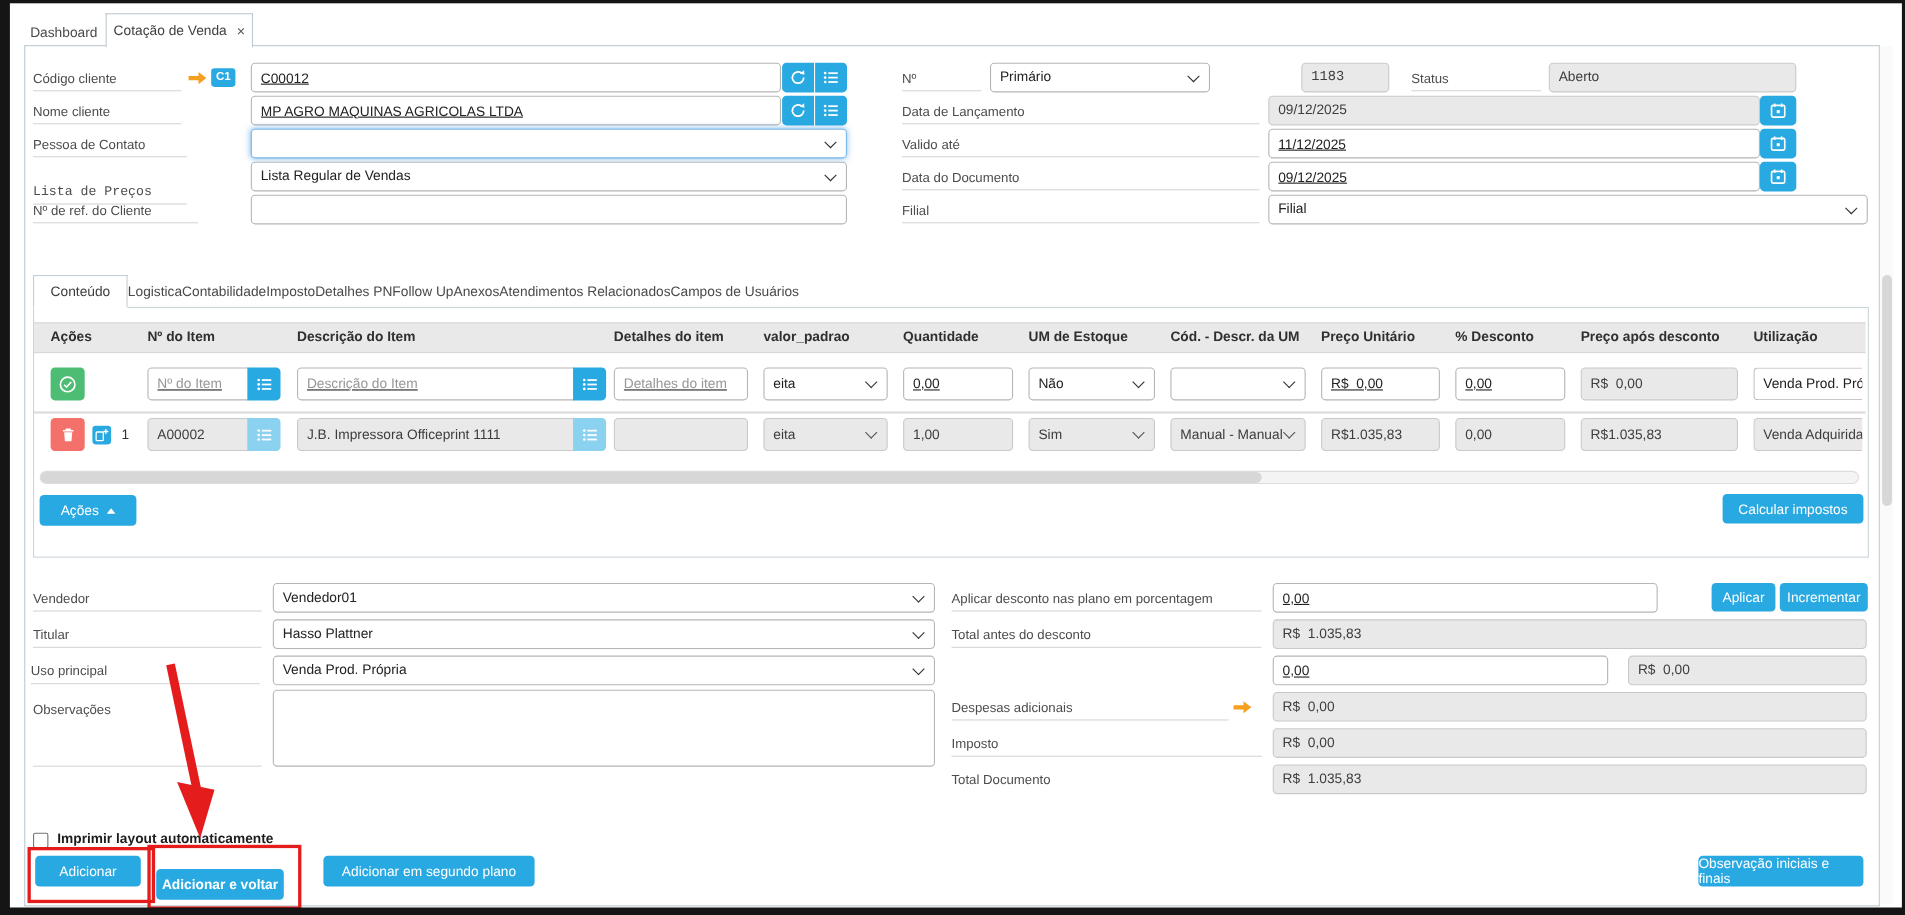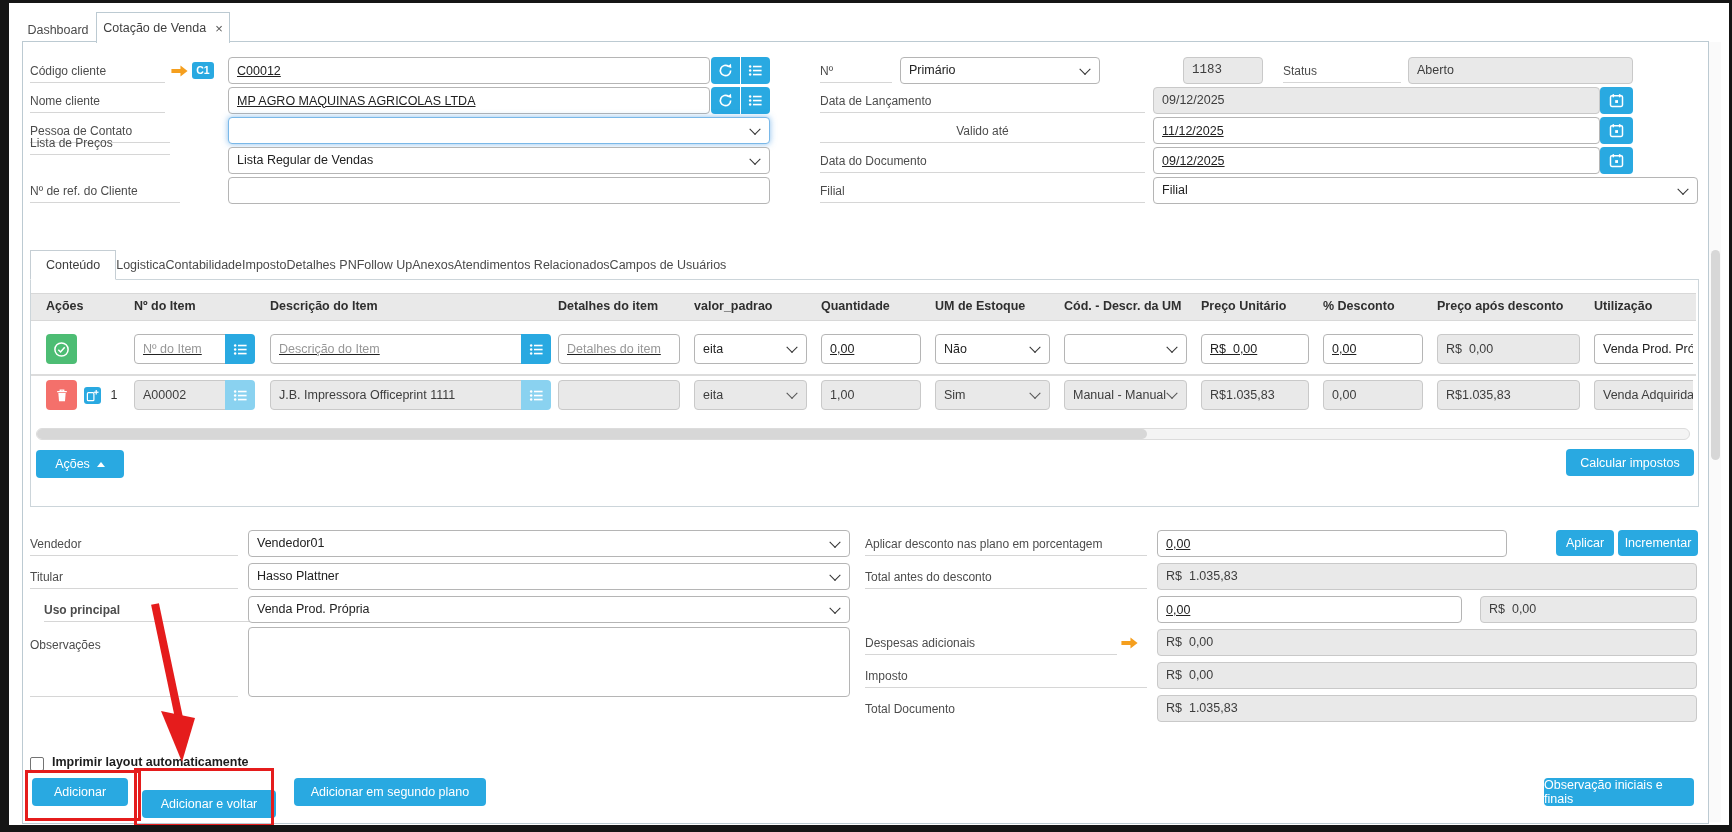--- a/index.html
+++ b/index.html
@@ -98,21 +98,21 @@
         <rect x="5.3" y="11.5" width="9.2" height="1.7" fill="#fff"></rect>
       </svg>
   </div>
 
   <div class="lbl" style="left:30px;top:121px;width:140px;">Pessoa de Contato</div>
   <div class="f sel focus" style="left:228px;top:117px;width:542px;">
     <span></span>
     <span class="chev"></span>
   </div>
 
-  <div class="lbl" style="left:30px;top:133px;width:140px;">Lista de Preços</div>
+  <div class="lbl" style="left:30px;top:164px;width:140px;font-family:Liberation Mono, monospace;">Lista de Preços</div>
   <div class="f sel" style="left:228px;top:147px;width:542px;">
     <span>Lista Regular de Vendas</span>
     <span class="chev"></span>
   </div>
 
   <div class="lbl" style="left:30px;top:181px;width:150px;">Nº de ref. do Cliente</div>
   <input class="f" style="left: 228px; top: 177px; width: 542px;" value="">
 
   <div class="lbl" style="left:820px;top:61px;width:72px;">Nº</div>
   <div class="f sel" style="left:900px;top:57px;width:200px;">
@@ -127,21 +127,21 @@
   <div class="f ro" style="left:1153px;top:87px;width:447px;">09/12/2025</div>
   <div class="tbtn" style="left:1600px;top:87px;width:33px;height:27px;">
     <svg width="15" height="15" viewBox="0 0 16 16">
         <rect x="1.6" y="3" width="12.8" height="11.4" rx="1.5" fill="none" stroke="#fff" stroke-width="1.6"></rect>
         <line x1="4.6" y1="1.2" x2="4.6" y2="4.6" stroke="#fff" stroke-width="1.6"></line>
         <line x1="11.4" y1="1.2" x2="11.4" y2="4.6" stroke="#fff" stroke-width="1.6"></line>
         <rect x="6.6" y="7.6" width="3" height="3" fill="#fff"></rect>
       </svg>
   </div>
 
-  <div class="lbl" style="left:820px;top:121px;width:325px;text-align:center;">Valido até</div>
+  <div class="lbl" style="left:820px;top:121px;width:325px;">Valido até</div>
   <input class="f" style="left: 1153px; top: 117px; width: 447px;" value="11/12/2025">
   <div class="tbtn" style="left:1600px;top:117px;width:33px;height:27px;">
     <svg width="15" height="15" viewBox="0 0 16 16">
         <rect x="1.6" y="3" width="12.8" height="11.4" rx="1.5" fill="none" stroke="#fff" stroke-width="1.6"></rect>
         <line x1="4.6" y1="1.2" x2="4.6" y2="4.6" stroke="#fff" stroke-width="1.6"></line>
         <line x1="11.4" y1="1.2" x2="11.4" y2="4.6" stroke="#fff" stroke-width="1.6"></line>
         <rect x="6.6" y="7.6" width="3" height="3" fill="#fff"></rect>
       </svg>
   </div>
 
@@ -304,21 +304,21 @@
   </div>
 
   <div class="lbl" style="left:30px;top:534px;width:208px;">Vendedor</div>
   <div class="f sel" style="left:248px;top:530px;width:602px;">
     <span>Vendedor01</span><span class="chev"></span>
   </div>
   <div class="lbl" style="left:30px;top:567px;width:208px;">Titular</div>
   <div class="f sel" style="left:248px;top:563px;width:602px;">
     <span>Hasso Plattner</span><span class="chev"></span>
   </div>
-  <div class="lbl" style="left:44px;top:600px;width:208px;font-weight:bold;">Uso principal</div>
+  <div class="lbl" style="left:28px;top:600px;width:208px;">Uso principal</div>
   <div class="f sel" style="left:248px;top:596px;width:602px;">
     <span>Venda Prod. Própria</span><span class="chev"></span>
   </div>
   <div class="lbl" style="left:30px;top:637px;width:208px;height:60px;line-height:16px;">Observações</div>
   <textarea class="f" style="left: 248px; top: 627px; width: 602px; height: 70px; resize: none; padding-top: 5px; outline: none;" value=""></textarea>
 
   <div class="lbl" style="left:865px;top:534px;width:282px;">Aplicar desconto nas plano em porcentagem</div>
   <input class="f" style="left: 1157px; top: 530px; width: 350px;" value="0,00">
   <div class="btn" style="left:1556px;top:530px;width:58px;height:26px;">
     <span>Aplicar</span>
@@ -344,21 +344,21 @@
 
   <div class="lbl" style="left:865px;top:699px;width:282px;border-bottom:none;">Total Documento</div>
   <div class="f ro money" style="left:1157px;top:695px;width:540px;">R$  1.035,83</div>
 
   <div class="check" style="left:30px;top:757px;"></div>
   <div style="position:absolute;left:52px;top:755px;font-size:12.5px;font-weight:600;color:#1d1d1d;z-index:2;">Imprimir layout automaticamente</div>
 
   <div class="btn" style="left:32px;top:778px;width:96px;height:28px;">
     <span>Adicionar</span>
   </div>
-  <div class="btn" style="left:142px;top:790px;width:134px;height:28px;">
+  <div class="btn" style="left:142px;top:790px;width:116px;height:28px;font-weight:bold;">
     <span>Adicionar e voltar</span>
   </div>
   <div class="btn" style="left:294px;top:778px;width:192px;height:28px;">
     <span>Adicionar em segundo plano</span>
   </div>
   <div class="btn" style="left:1544px;top:778px;width:150px;height:28px;">
     <span>Observação iniciais e finais</span>
   </div>
 
   <div class="annot" style="left:25px;top:770px;width:110px;height:45px;"></div>

